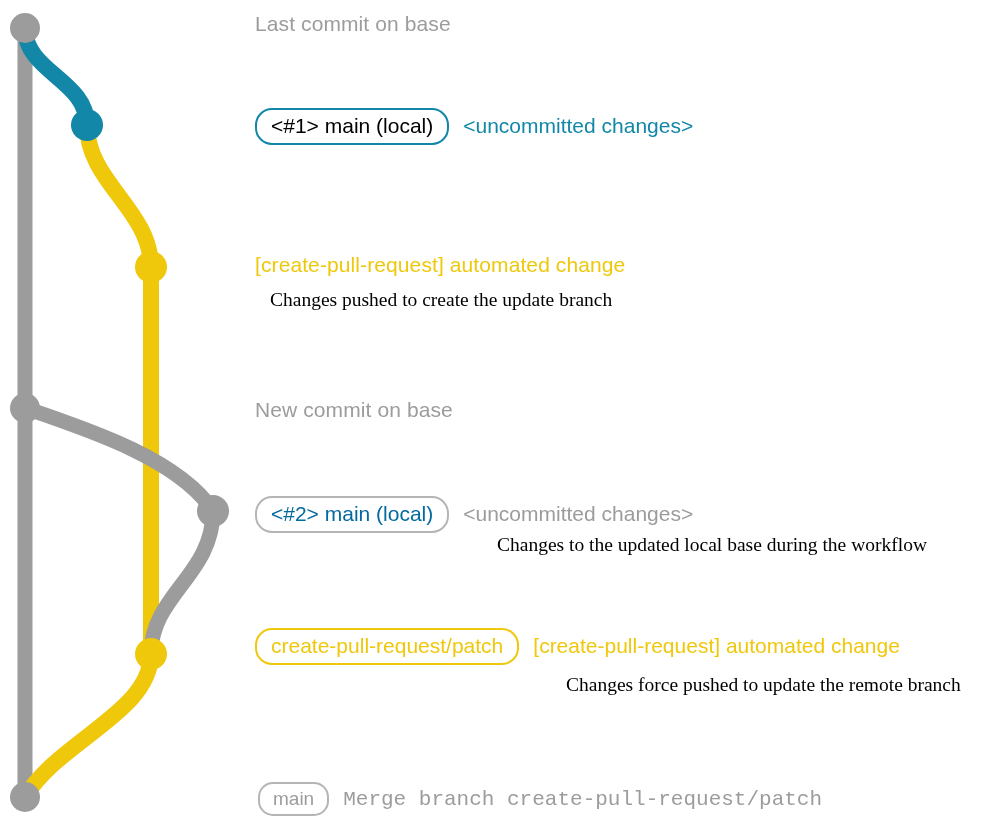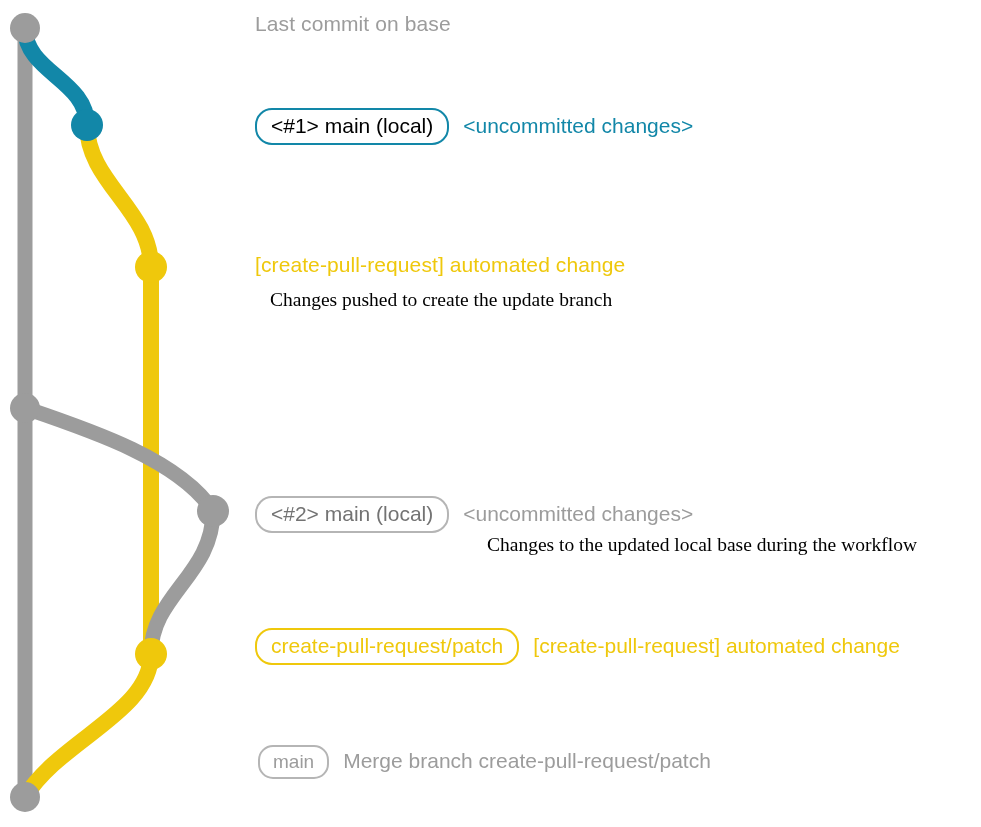--- a/index.html
+++ b/index.html
@@ -112,30 +112,32 @@
   <div class="plain-label" style="left:255px; top:12px; color:#9c9c9c;">Last commit on base</div>
 
   <div class="badge-wrap" style="left:255px; top:108px;">
     <span class="ref-badge" style="color:#000000; border-color:#1287a8;">&lt;#1&gt; main (local)</span>
     <span class="subject" style="color:#1287a8;">&lt;uncommitted changes&gt;</span>
   </div>
 
   <div class="plain-label" style="left:255px; top:253px; color:#efc80c;">[create-pull-request] automated change</div>
   <div class="desc" style="left:270px; top:289px;">Changes pushed to create the update branch</div>
 
+  <div class="plain-label" style="left:255px; top:398px; color:#9c9c9c;">New commit on base</div>
 
   <div class="badge-wrap" style="left:255px; top:496px;">
-    <span class="ref-badge" style="color:#737373; border-color:#b5b5b5;">&lt;#2&gt; main (local)</span>
+    <span class="ref-badge" style="color:#0369a1; border-color:#b5b5b5;">&lt;#2&gt; main (local)</span>
     <span class="subject" style="color:#9c9c9c;">&lt;uncommitted changes&gt;</span>
   </div>
-  <div class="desc" style="left:487px; top:534px;">Changes to the updated local base during the workflow</div>
+  <div class="desc" style="left:497px; top:534px;">Changes to the updated local base during the workflow</div>
 
   <div class="badge-wrap" style="left:255px; top:628px;">
     <span class="ref-badge" style="color:#efc80c; border-color:#efc80c;">create-pull-request/patch</span>
     <span class="subject" style="color:#efc80c;">[create-pull-request] automated change</span>
   </div>
+  <div class="desc" style="left:566px; top:674px;">Changes force pushed to update the remote branch</div>
 
-  <div class="badge-wrap" style="left:258px; top:744px;">
+  <div class="badge-wrap" style="left:258px; top:782px;">
     <span class="ref-badge small" style="color:#9c9c9c; border-color:#b5b5b5;">main</span>
-    <span class="subject" style="color:#9c9c9c; padding-top:5px;">Merge branch create-pull-request/patch</span>
+    <span class="subject" style="color:#9c9c9c; padding-top:5px;font-family:Liberation Mono, monospace;">Merge branch create-pull-request/patch</span>
   </div>
 
 </div>
 
 </body></html>

